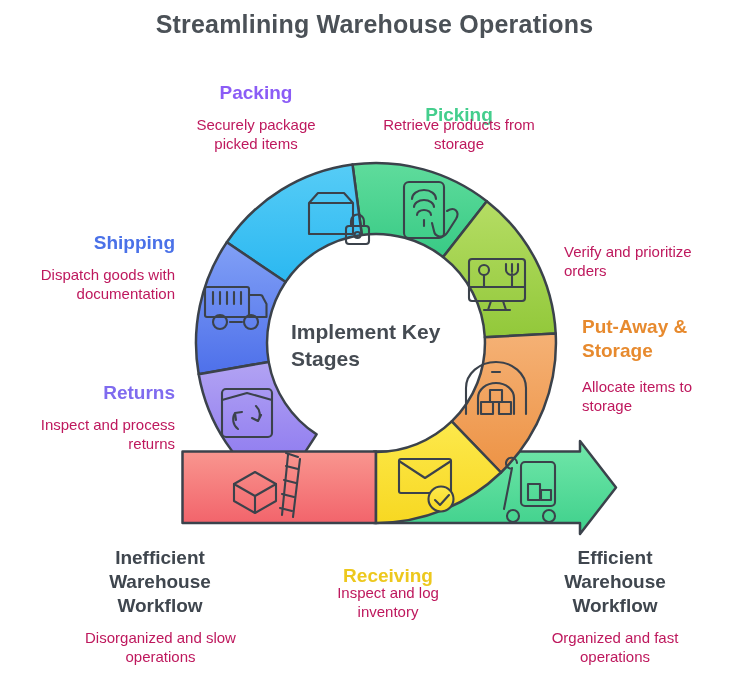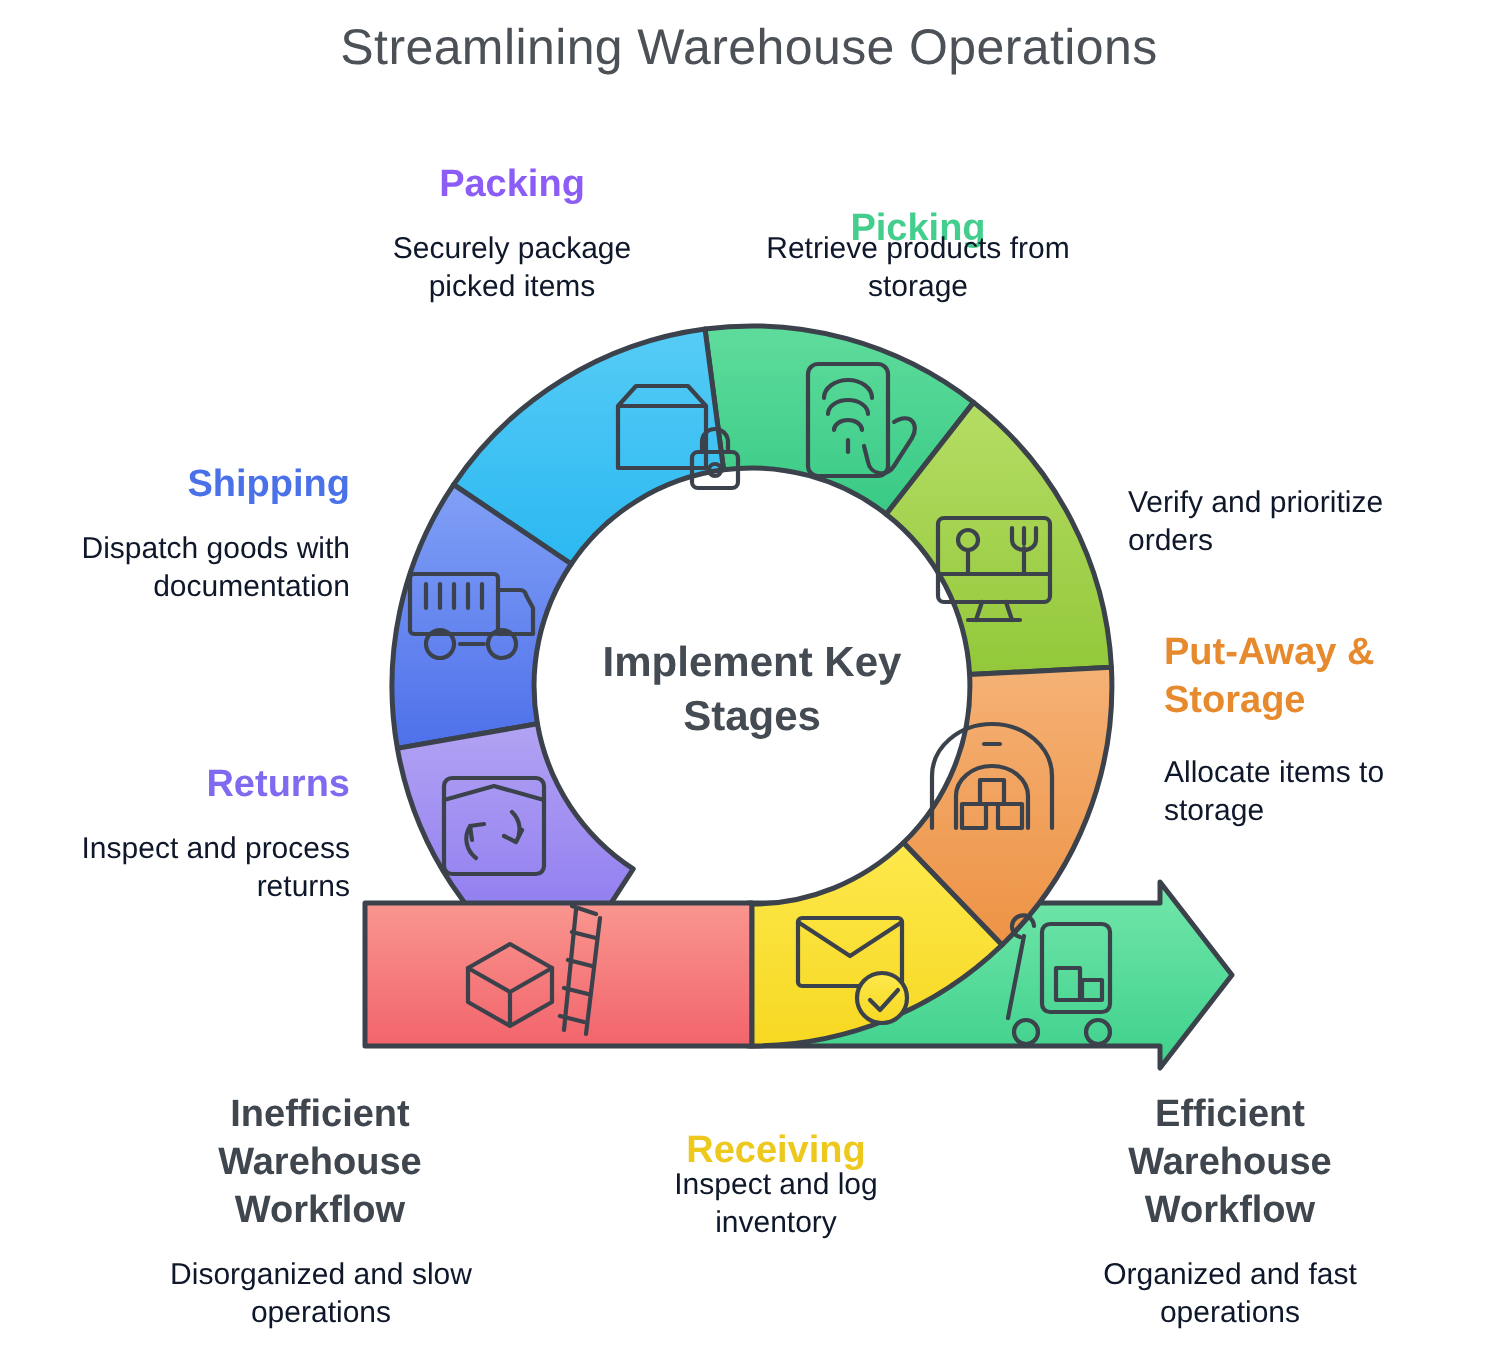--- a/index.html
+++ b/index.html
@@ -1,23 +1,23 @@
 <!DOCTYPE html>
 <html><head>
 <meta charset="utf-8">
 <style>
   html,body{margin:0;padding:0;background:#fff;}
   #stage{position:relative;width:749px;height:673px;background:#ffffff;overflow:hidden;
          font-family:"Liberation Sans",sans-serif;}
   .abs{position:absolute;}
-  .title{width:749px;top:10px;left:0;text-align:center;font-size:25px;font-weight:normal;
+  .title{width:749px;top:10px;left:0;text-align:center;font-size:25px;font-weight:bold;
          color:#4B5157;letter-spacing:.2px;}
   .stage-label{font-size:19px;font-weight:bold;line-height:24px;}
-  .desc{font-size:15px;color:#0f172a;line-height:19px;}
-  .center-label{font-size:21px;font-weight:bold;color:#454B52;line-height:27px;text-align:center;}
+  .desc{font-size:15px;color:#be185d;line-height:19px;}
+  .center-label{font-size:21px;font-weight:bold;color:#454B52;line-height:27px;}
   .outcome-title{font-size:19px;font-weight:bold;color:#3F464E;line-height:24px;text-align:center;}
   .ctr{text-align:center;} .rgt{text-align:right;} .lft{text-align:left;}
   .c-packing{color:#8b5cf6;} .c-picking{color:#44CE8D;margin-top:22px;} .c-order{color:#8DC440;}
   .c-putaway{color:#E78A2E;} .c-shipping{color:#4A71E8;} .c-returns{color:#7F6BEF;}
   .c-receiving{color:#EDC81D;margin-top:15px;}
   svg{display:block;}
 </style>
 </head>
 <body>
 

